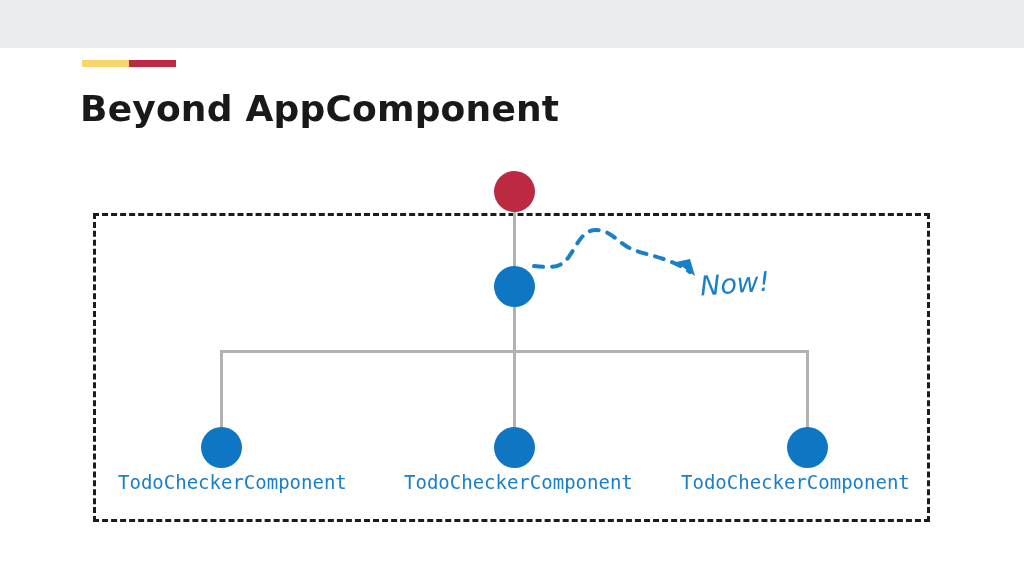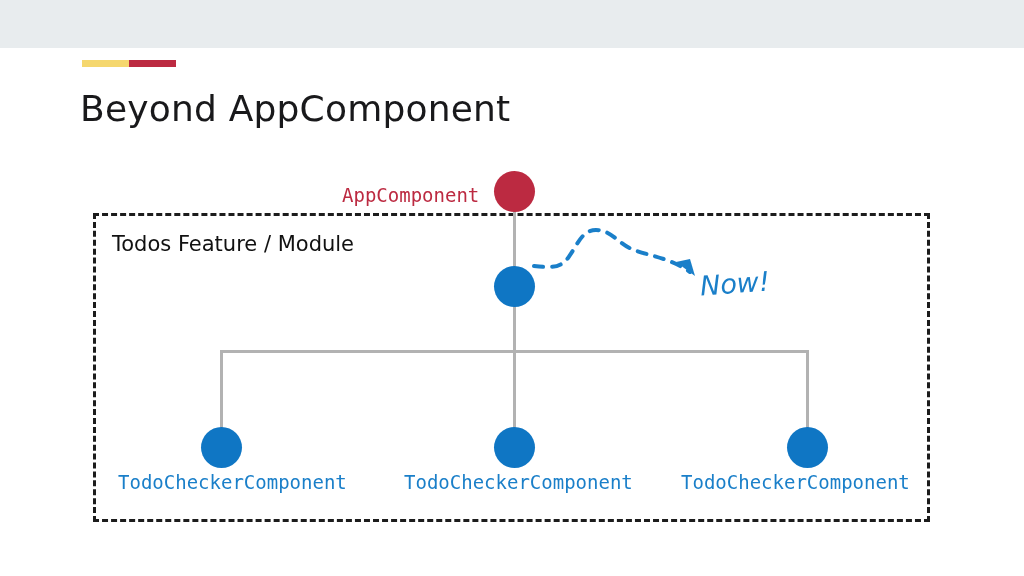--- a/index.html
+++ b/index.html
@@ -43,21 +43,21 @@
   .accent-right {
     width: 47px;
     height: 100%;
     background: #bc2a41;
   }
   .page-title {
     position: absolute;
     left: 80px;
     top: 88px;
     font-family: "DejaVu Sans", sans-serif;
-    font-weight: 400;
+    font-weight: 700;
     font-size: 36px;
     letter-spacing: 0.2px;
     color: #19191b;
     white-space: nowrap;
   }
 
   
   .stage {
     position: absolute;
     left: 0;
@@ -144,34 +144,32 @@
 
 <div class="accent-bar">
   <div class="accent-left"></div>
   <div class="accent-right"></div>
 </div>
 <div class="page-title">Beyond AppComponent</div>
 
 <div class="stage">
 
   <div class="module-frame"></div>
-  <div class="module-frame-label">Todos Feature / Module</div>
 
   <div class="line line-v" style="left:513px; top:205px; height:80px;"></div>
 
   <div class="line line-v" style="left:513px; top:300px; height:52px;"></div>
 
   <div class="line line-h" style="left:220px; top:350px; width:589px;"></div>
 
   <div class="line line-v" style="left:220px; top:350px; height:80px;"></div>
   <div class="line line-v" style="left:513px; top:350px; height:80px;"></div>
   <div class="line line-v" style="left:806px; top:350px; height:80px;"></div>
 
   <div class="node node-red" style="left:494px; top:171px; width:41px; height:41px;"></div>
-  <div class="node-label label-red" style="left:342px; top:184px;">AppComponent</div>
 
   <div class="node node-blue" style="left:494px; top:266px; width:41px; height:41px;"></div>
 
   <div class="node node-blue" style="left:201px; top:427px; width:41px; height:41px;"></div>
   <div class="node-label label-blue" style="left:118px; top:471px;">TodoCheckerComponent</div>
 
   <div class="node node-blue" style="left:494px; top:427px; width:41px; height:41px;"></div>
   <div class="node-label label-blue" style="left:404px; top:471px;">TodoCheckerComponent</div>
 
   <div class="node node-blue" style="left:787px; top:427px; width:41px; height:41px;"></div>

